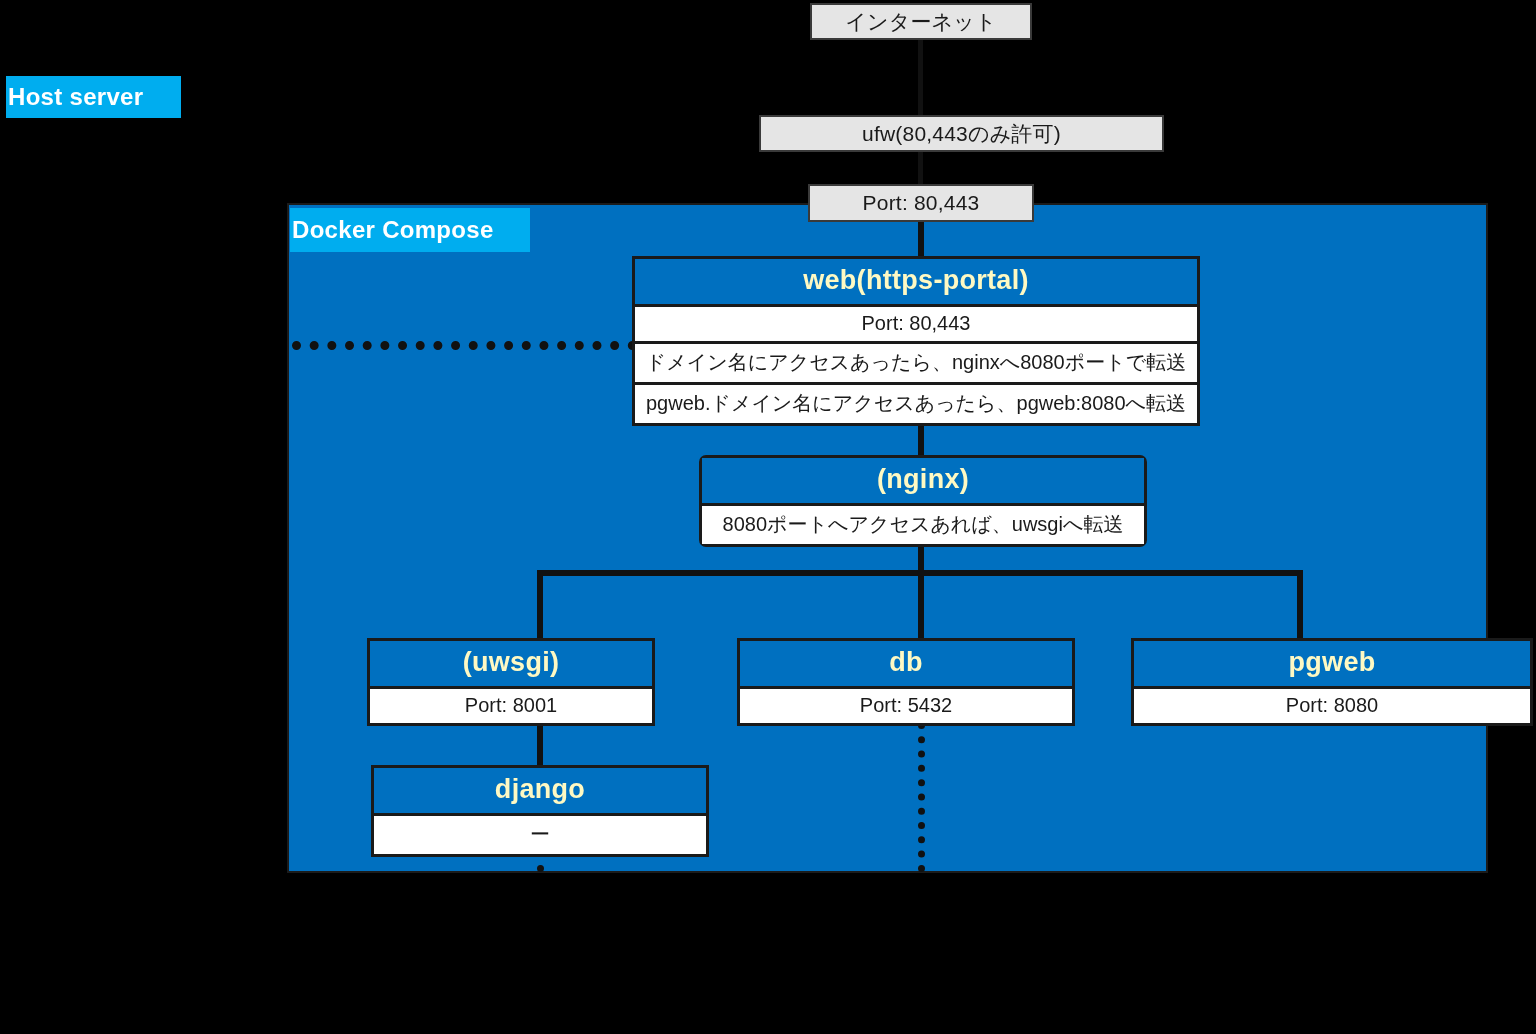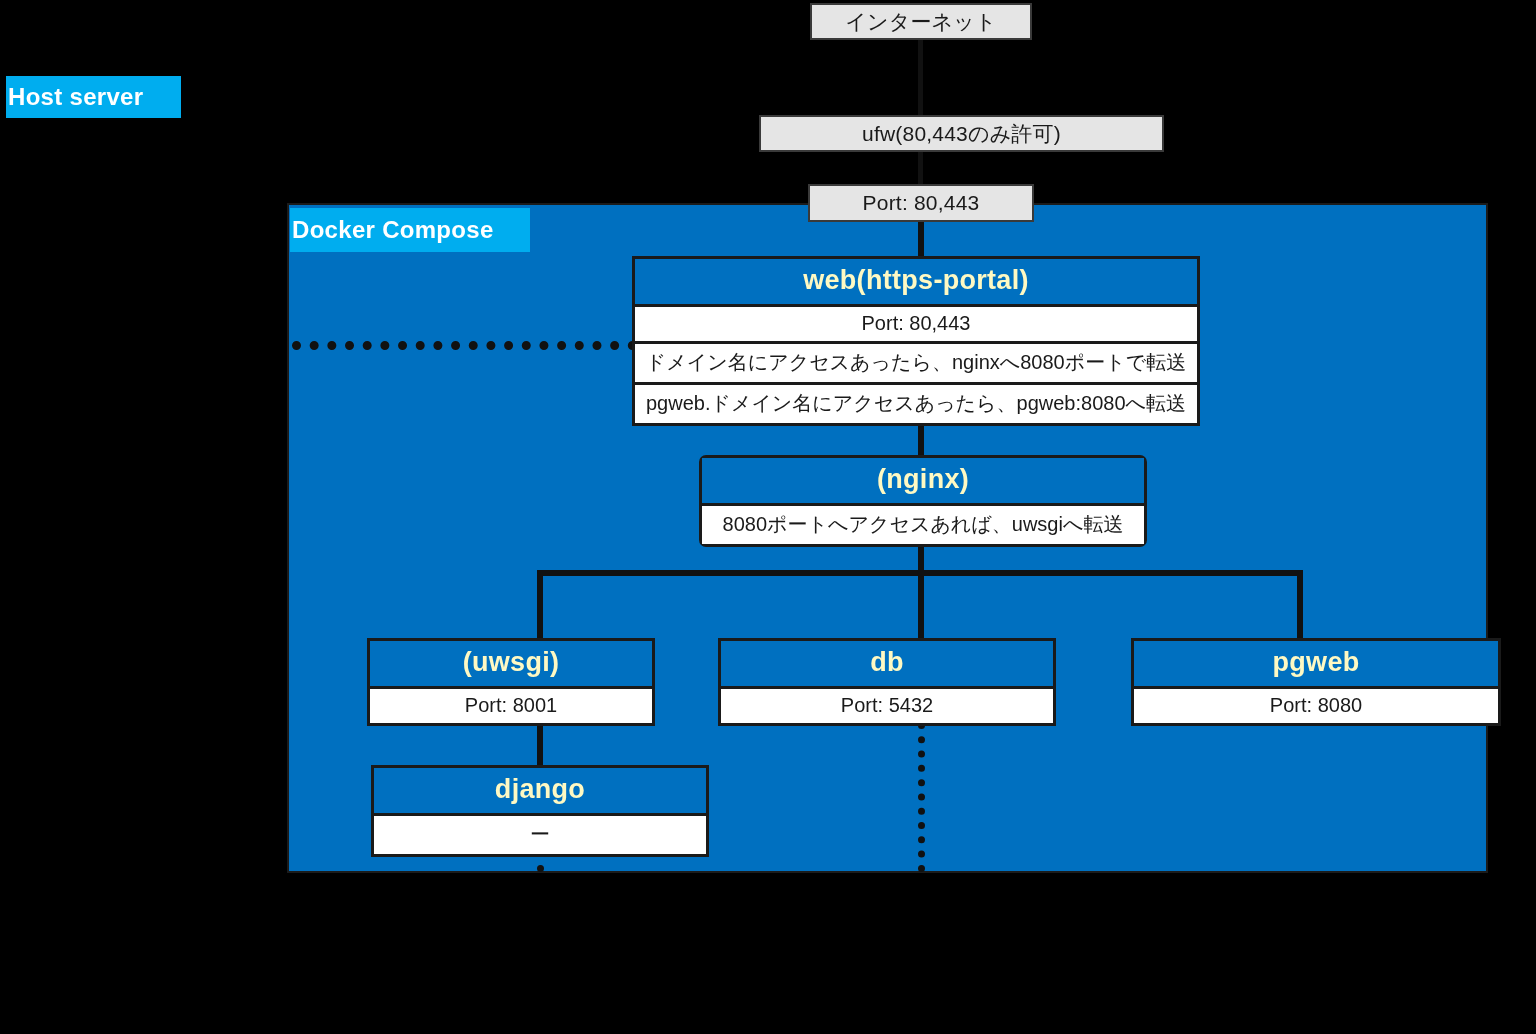--- a/index.html
+++ b/index.html
@@ -152,26 +152,26 @@
   <div class="abs card" style="left:699px; top:455px; width:448px;border-radius:7px;">
     <div class="card-title">(nginx)</div>
     <div class="card-row">8080ポートへアクセスあれば、uwsgiへ転送</div>
   </div>
 
   <div class="abs card" style="left:367px; top:638px; width:288px;">
     <div class="card-title">(uwsgi)</div>
     <div class="card-row">Port: 8001</div>
   </div>
 
-  <div class="abs card" style="left:718px; top:638px; width:338px;">
+  <div class="abs card" style="left:737px; top:638px; width:338px;">
     <div class="card-title">db</div>
     <div class="card-row">Port: 5432</div>
   </div>
 
-  <div class="abs card" style="left:1131px; top:638px; width:370px;justify-content:space-between;">
+  <div class="abs card" style="left:1131px; top:638px; width:402px;justify-content:space-between;">
     <div class="card-title">pgweb</div>
     <div class="card-row">Port: 8080</div>
   </div>
 
   <div class="abs card" style="left:371px; top:765px; width:338px;">
     <div class="card-title">django</div>
     <div class="card-row">ー</div>
   </div>
 
 </div>

